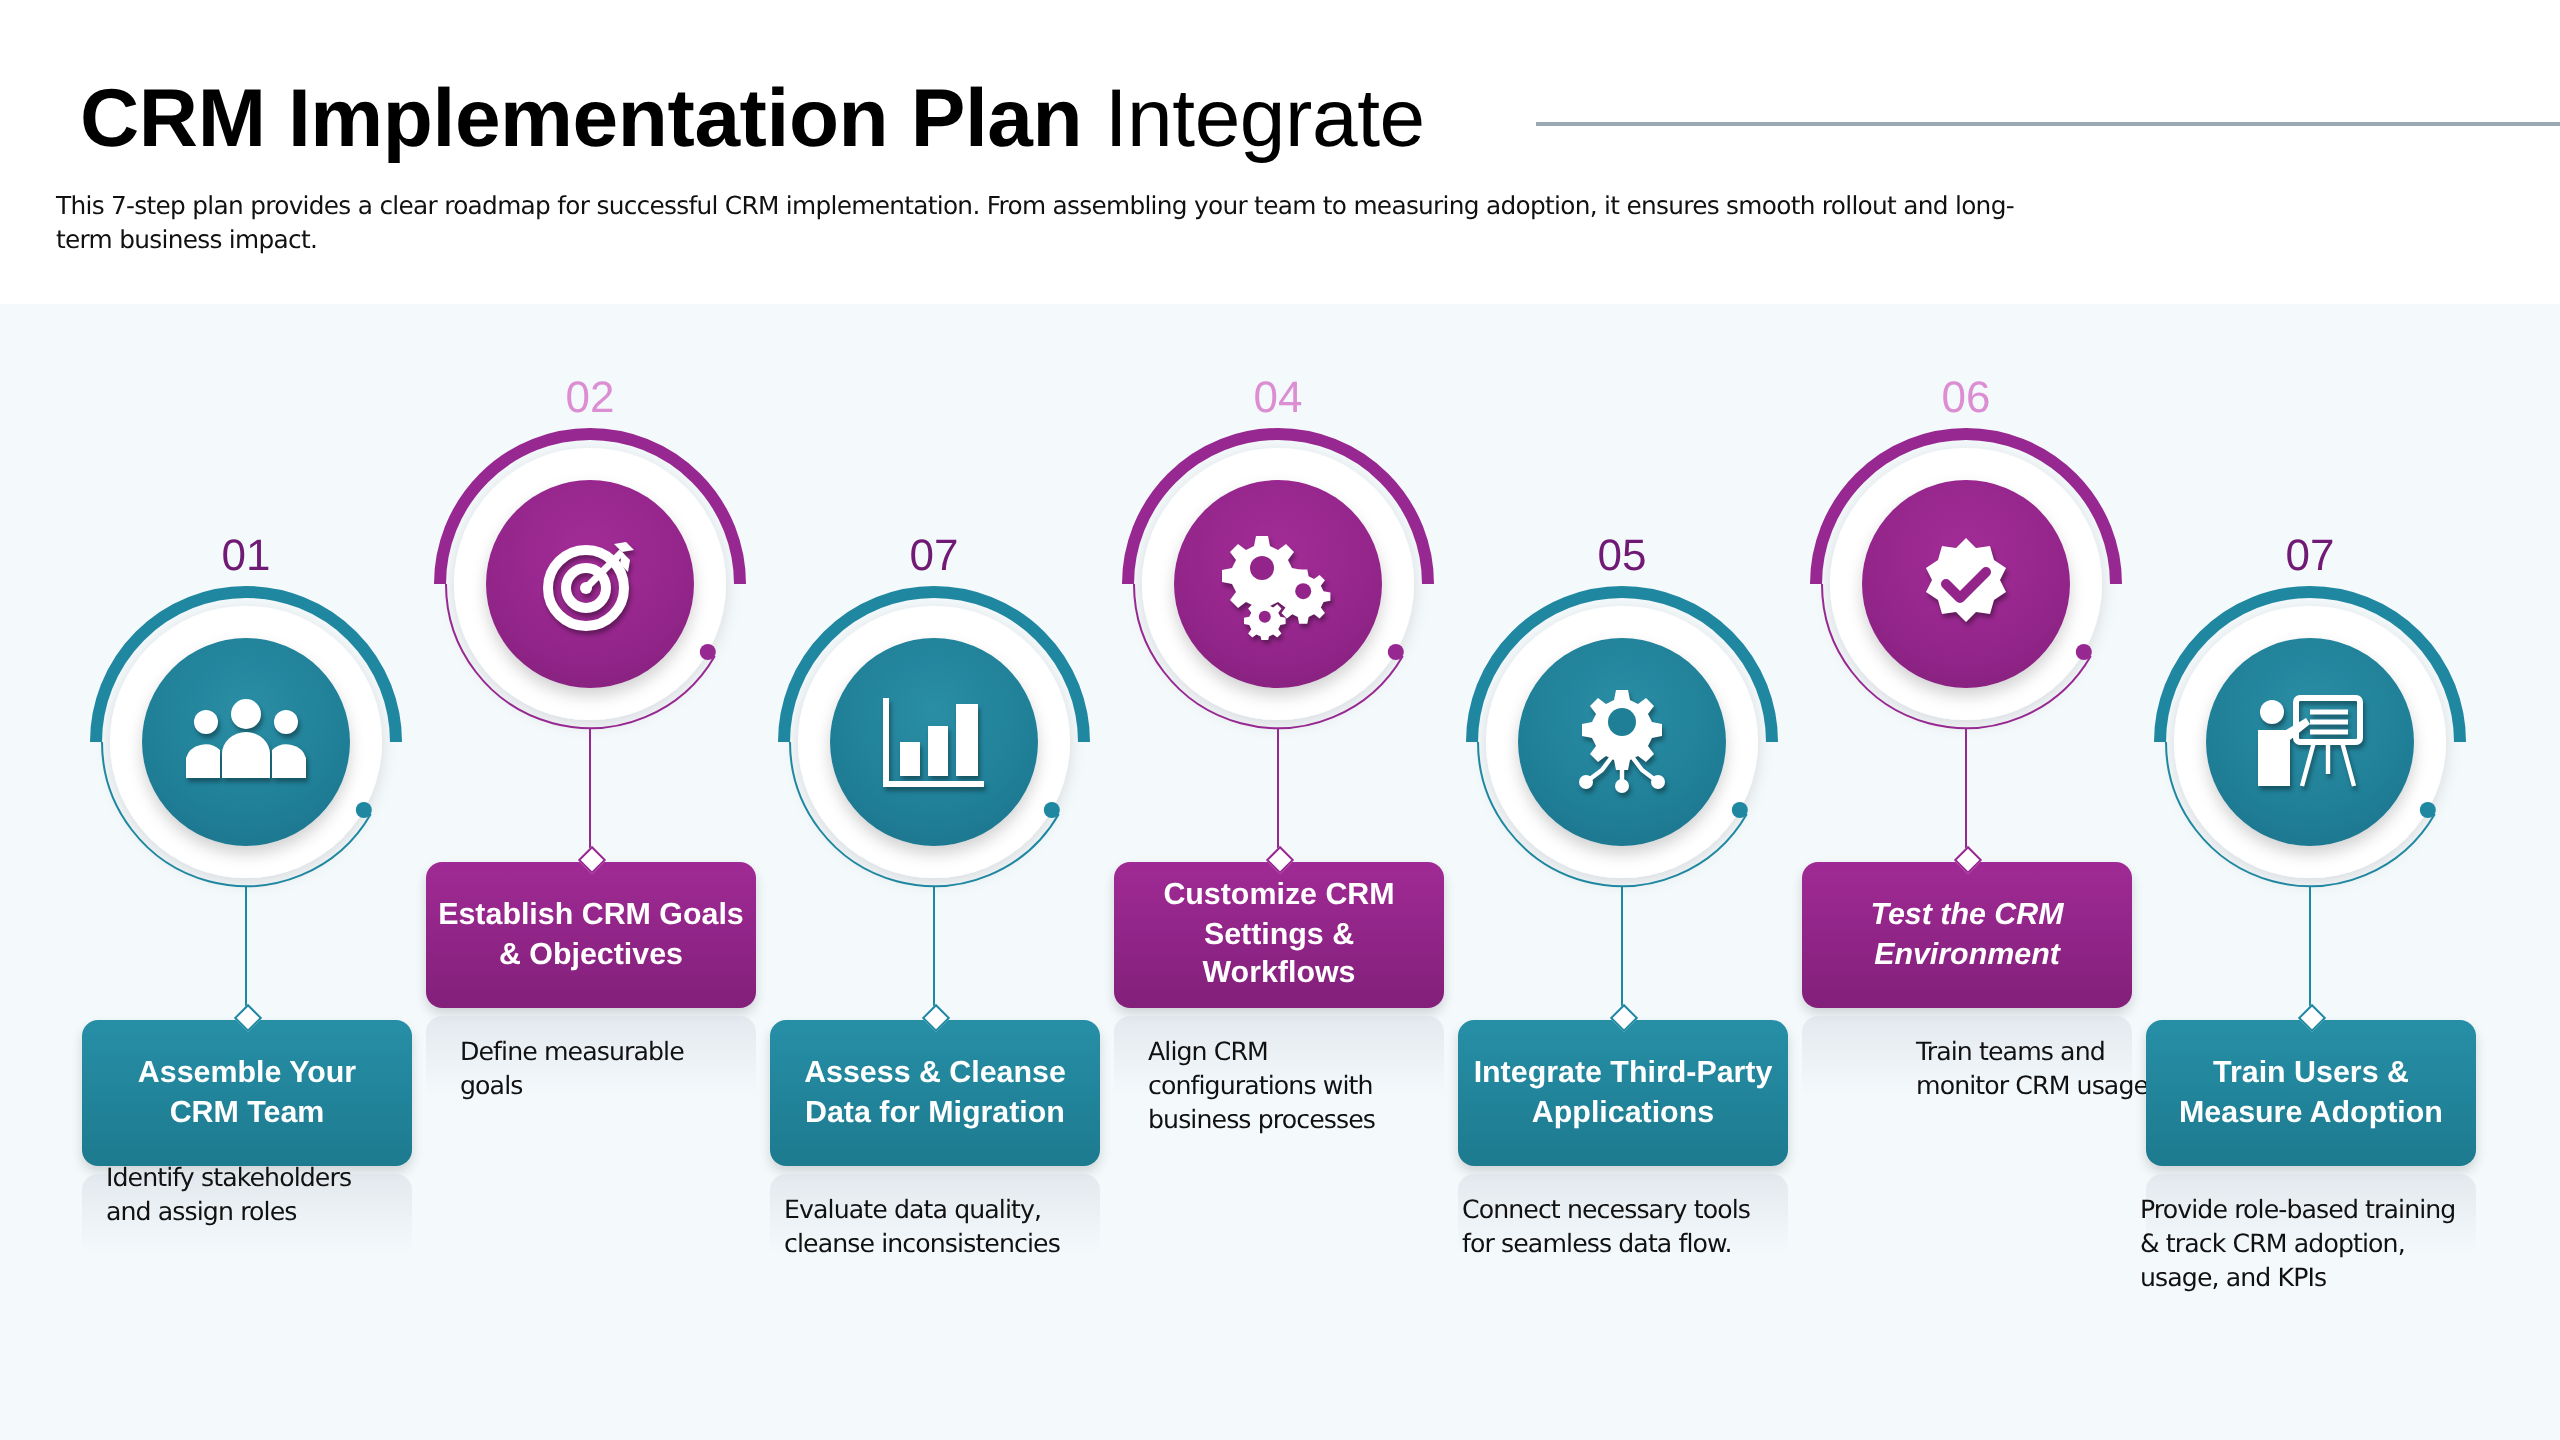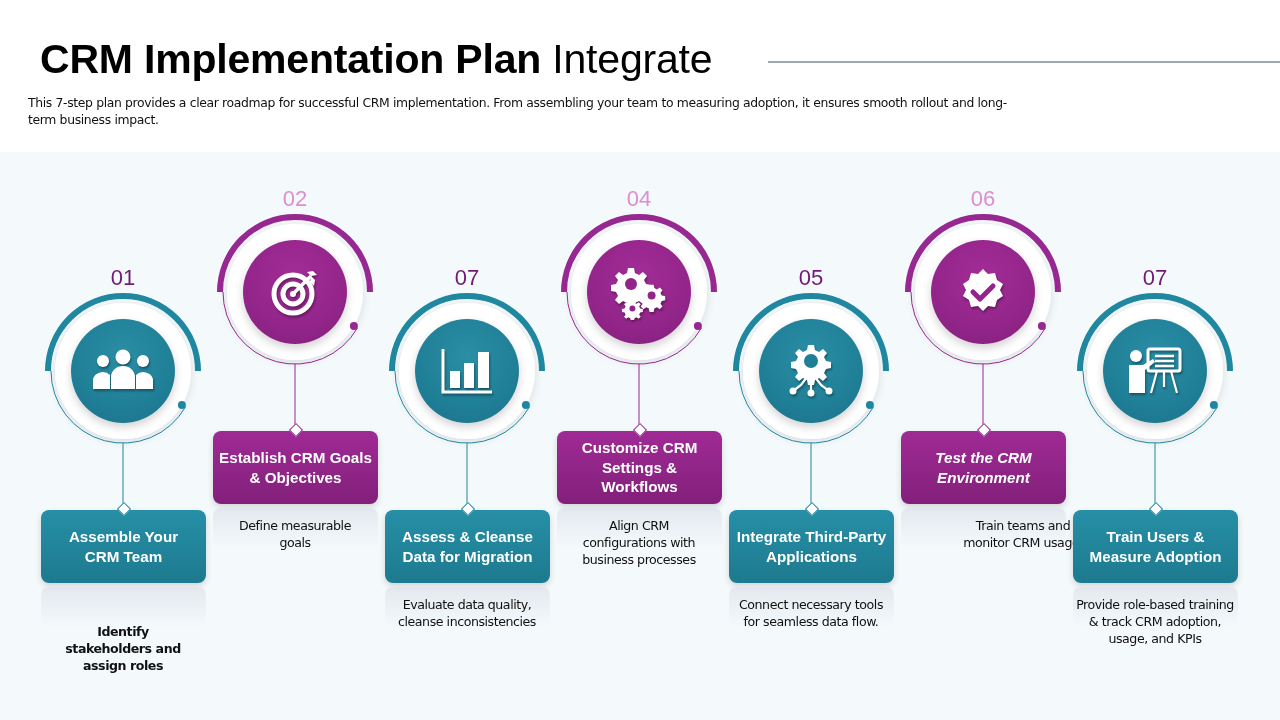--- a/index.html
+++ b/index.html
@@ -60,21 +60,21 @@
     margin-left: -5px; transform: rotate(45deg);
     background: #fff; border: 1.6px solid;
   }
   .box.teal .diamond { border-color: #1f87a0; }
   .box.purple .diamond { border-color: #982891; }
   .reflect {
     position: absolute; width: 165px; height: 40px; border-radius: 8px 8px 0 0;
     background: linear-gradient(rgba(220,226,232,0.7), rgba(244,249,252,0));
   }
   .desc {
-    position: absolute; width: 180px; text-align: center;
+    position: absolute; width: 180px; 
     font-family: "DejaVu Sans", sans-serif; font-size: 12.6px; line-height: 17px;
     color: #111; letter-spacing: -0.45px;
   }
 </style>
 </head>
 <body>
 
 <div class="title">
   <span class="bold">CRM Implementation Plan</span>
   <span>Integrate</span>
@@ -109,21 +109,21 @@
             <path d="M44 26 a10 9 0 0 1 17 4 V40 H44 Z" fill="#fff"></path>
             <path d="M19 40 V28 a12 11 0 0 1 24 0 V40 Z" fill="#fff"></path>
           </svg>
         </span>
     </div>
     <div class="box teal" style="left:41px;top:510px">
       <span class="diamond"></span>
       <span style="display: block; max-width: 130px;">Assemble Your CRM Team</span>
     </div>
     <div class="reflect" style="left:41px;top:587px"></div>
-    <div class="desc" style="left: 53px; top: 623px; width: 140px; font-weight: bold;">Identify stakeholders and assign roles</div>
+    <div class="desc" style="left: 53px; top: 580px; width: 140px;">Identify stakeholders and assign roles</div>
   </div>
     <div class="step">
     <svg class="ring" width="220" height="260" style="left:185px;top:192px">
       <defs>
           <filter id="sh1" x="-30%" y="-30%" width="160%" height="160%">
             <feDropShadow dx="0" dy="2" stdDeviation="4" flood-color="#000" flood-opacity="0.12"></feDropShadow>
           </filter>
         </defs>
       <circle cx="110" cy="100" r="68" fill="#fff" filter="url(#sh1)"></circle>
       <path d="M35.0 100.0 A75 75 0 0 1 185.0 100.0" fill="none" stroke="#982891" stroke-width="6"></path>

